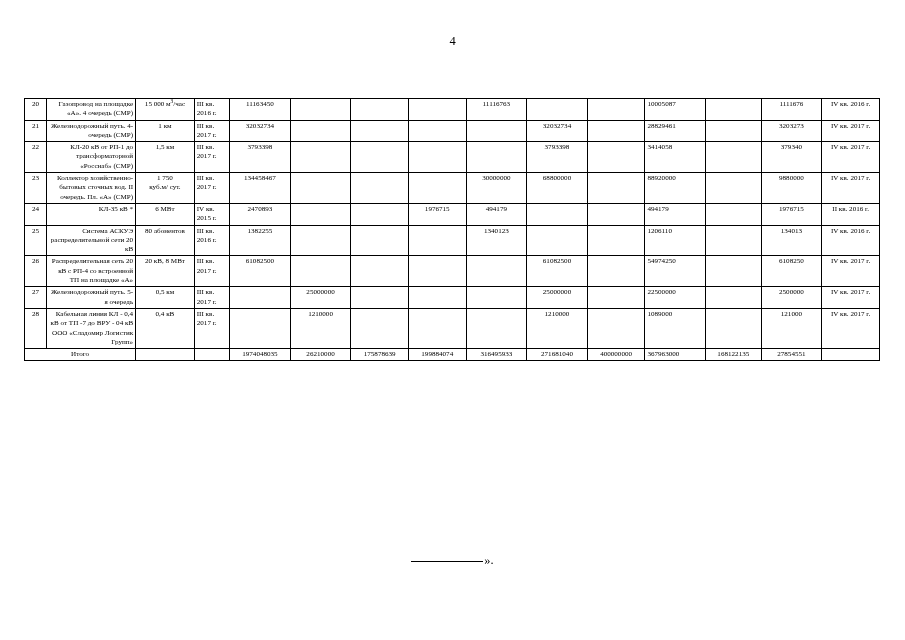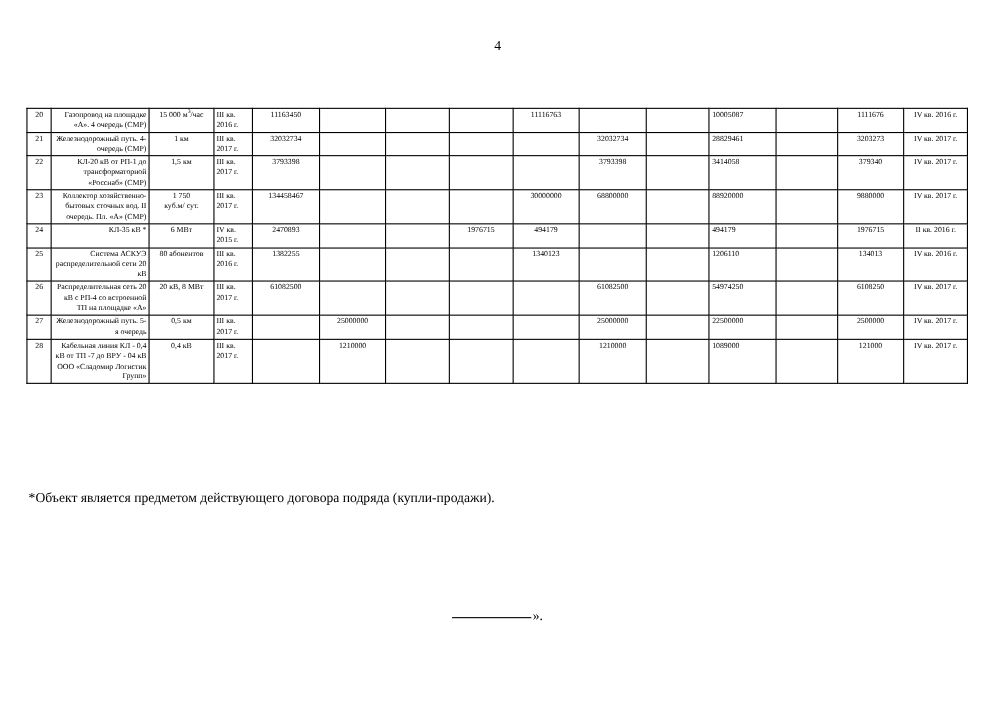--- a/index.html
+++ b/index.html
@@ -289,26 +289,41 @@
           <td class="c-v4"></td>
           <td class="c-v5"></td>
           <td class="c-v6">1210000</td>
           <td class="c-v7"></td>
           <td class="c-v8">1089000</td>
           <td class="c-v9"></td>
           <td class="c-v10">121000</td>
           <td class="c-last nowrap">IV кв. 2017 г.</td>
         </tr>
 
+        <tr>
+          <td class="total-label" colspan="2">Итого</td>
+          <td class="c-cap"></td>
+          <td class="c-term"></td>
+          <td class="c-v1">1974048035</td>
+          <td class="c-v2">26210000</td>
+          <td class="c-v3">175878639</td>
+          <td class="c-v4">199884074</td>
+          <td class="c-v5">316495933</td>
+          <td class="c-v6">271681040</td>
+          <td class="c-v7">400000000</td>
+          <td class="c-v8">367963000</td>
+          <td class="c-v9">168122135</td>
+          <td class="c-v10">27854551</td>
+          <td class="c-last"></td>
+        </tr>
 
       </tbody>
     </table>
   </div>
 
   <div class="notes">
-    <p>*Объект является предметом действующего договора подряда (купли-продажи).</p>
   </div>
 
   <div class="closing">
     <span class="rule"></span><span>».</span>
   </div>
 
 </div>
 
 </body></html>

